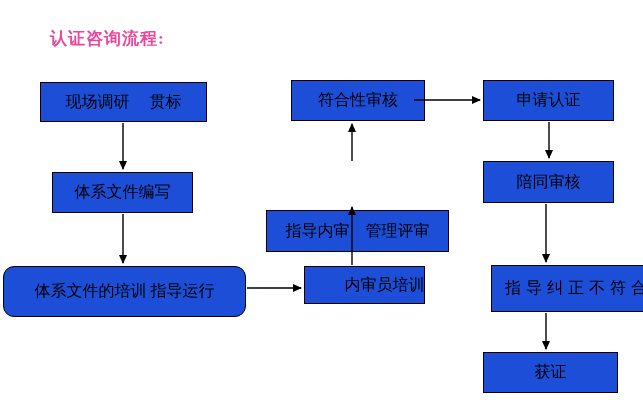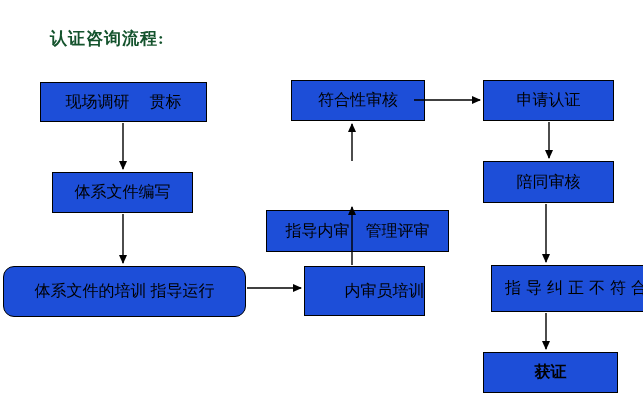--- a/index.html
+++ b/index.html
@@ -14,45 +14,45 @@
     height: 405px;
     background: #ffffff;
     overflow: hidden;
   }
   .diagram-title {
     position: absolute;
     left: 50px;
     top: 27px;
     font-size: 17px;
     font-weight: bold;
-    color: #14532d;
+    color: #ec4899;
     letter-spacing: 1px;
     white-space: pre;
   }
   .node {
     position: absolute;
     border: 1px solid #000000;
     background: #1d4ed8;
     color: #000000;
     display: flex;
     align-items: center;
     justify-content: center;
     font-size: 16px;
     text-align: center;
     box-sizing: border-box;
     white-space: pre;
   }
-  .node.bold { font-weight: bold; }
+  .node.bold { font-weight: normal; }
   .node.spread { letter-spacing: 5px; text-indent: 5px; }
 
   
   #n0 { left: 40px;  top: 82px;  width: 167px; height: 40px; }
   #n1 { left: 52px;  top: 172px; width: 141px; height: 41px; }
   #n2 { left: 3px;   top: 266px; width: 243px; height: 51px; border-radius: 11px; }
-  #n3 { left: 304px; top: 266px; width: 121px; height: 50px; padding-left: 40px; }
+  #n3 { left: 304px; top: 266px; width: 121px; height: 38px; padding-left: 40px; }
   #n4 { left: 266px; top: 162px; width: 183px; height: 42px; margin-top: 48px; }
   #n5 { left: 291px; top: 80px;  width: 134px; height: 41px; }
   #n6 { left: 483px; top: 80px;  width: 131px; height: 41px; }
   #n7 { left: 483px; top: 161px; width: 131px; height: 42px; }
   #n8 { left: 459px; top: 265px; width: 170px; height: 47px; margin-left: 32px; }
   #n9 { left: 483px; top: 352px; width: 135px; height: 41px; }
 
   .arrow-layer {
     position: absolute;
     left: 0; top: 0;

